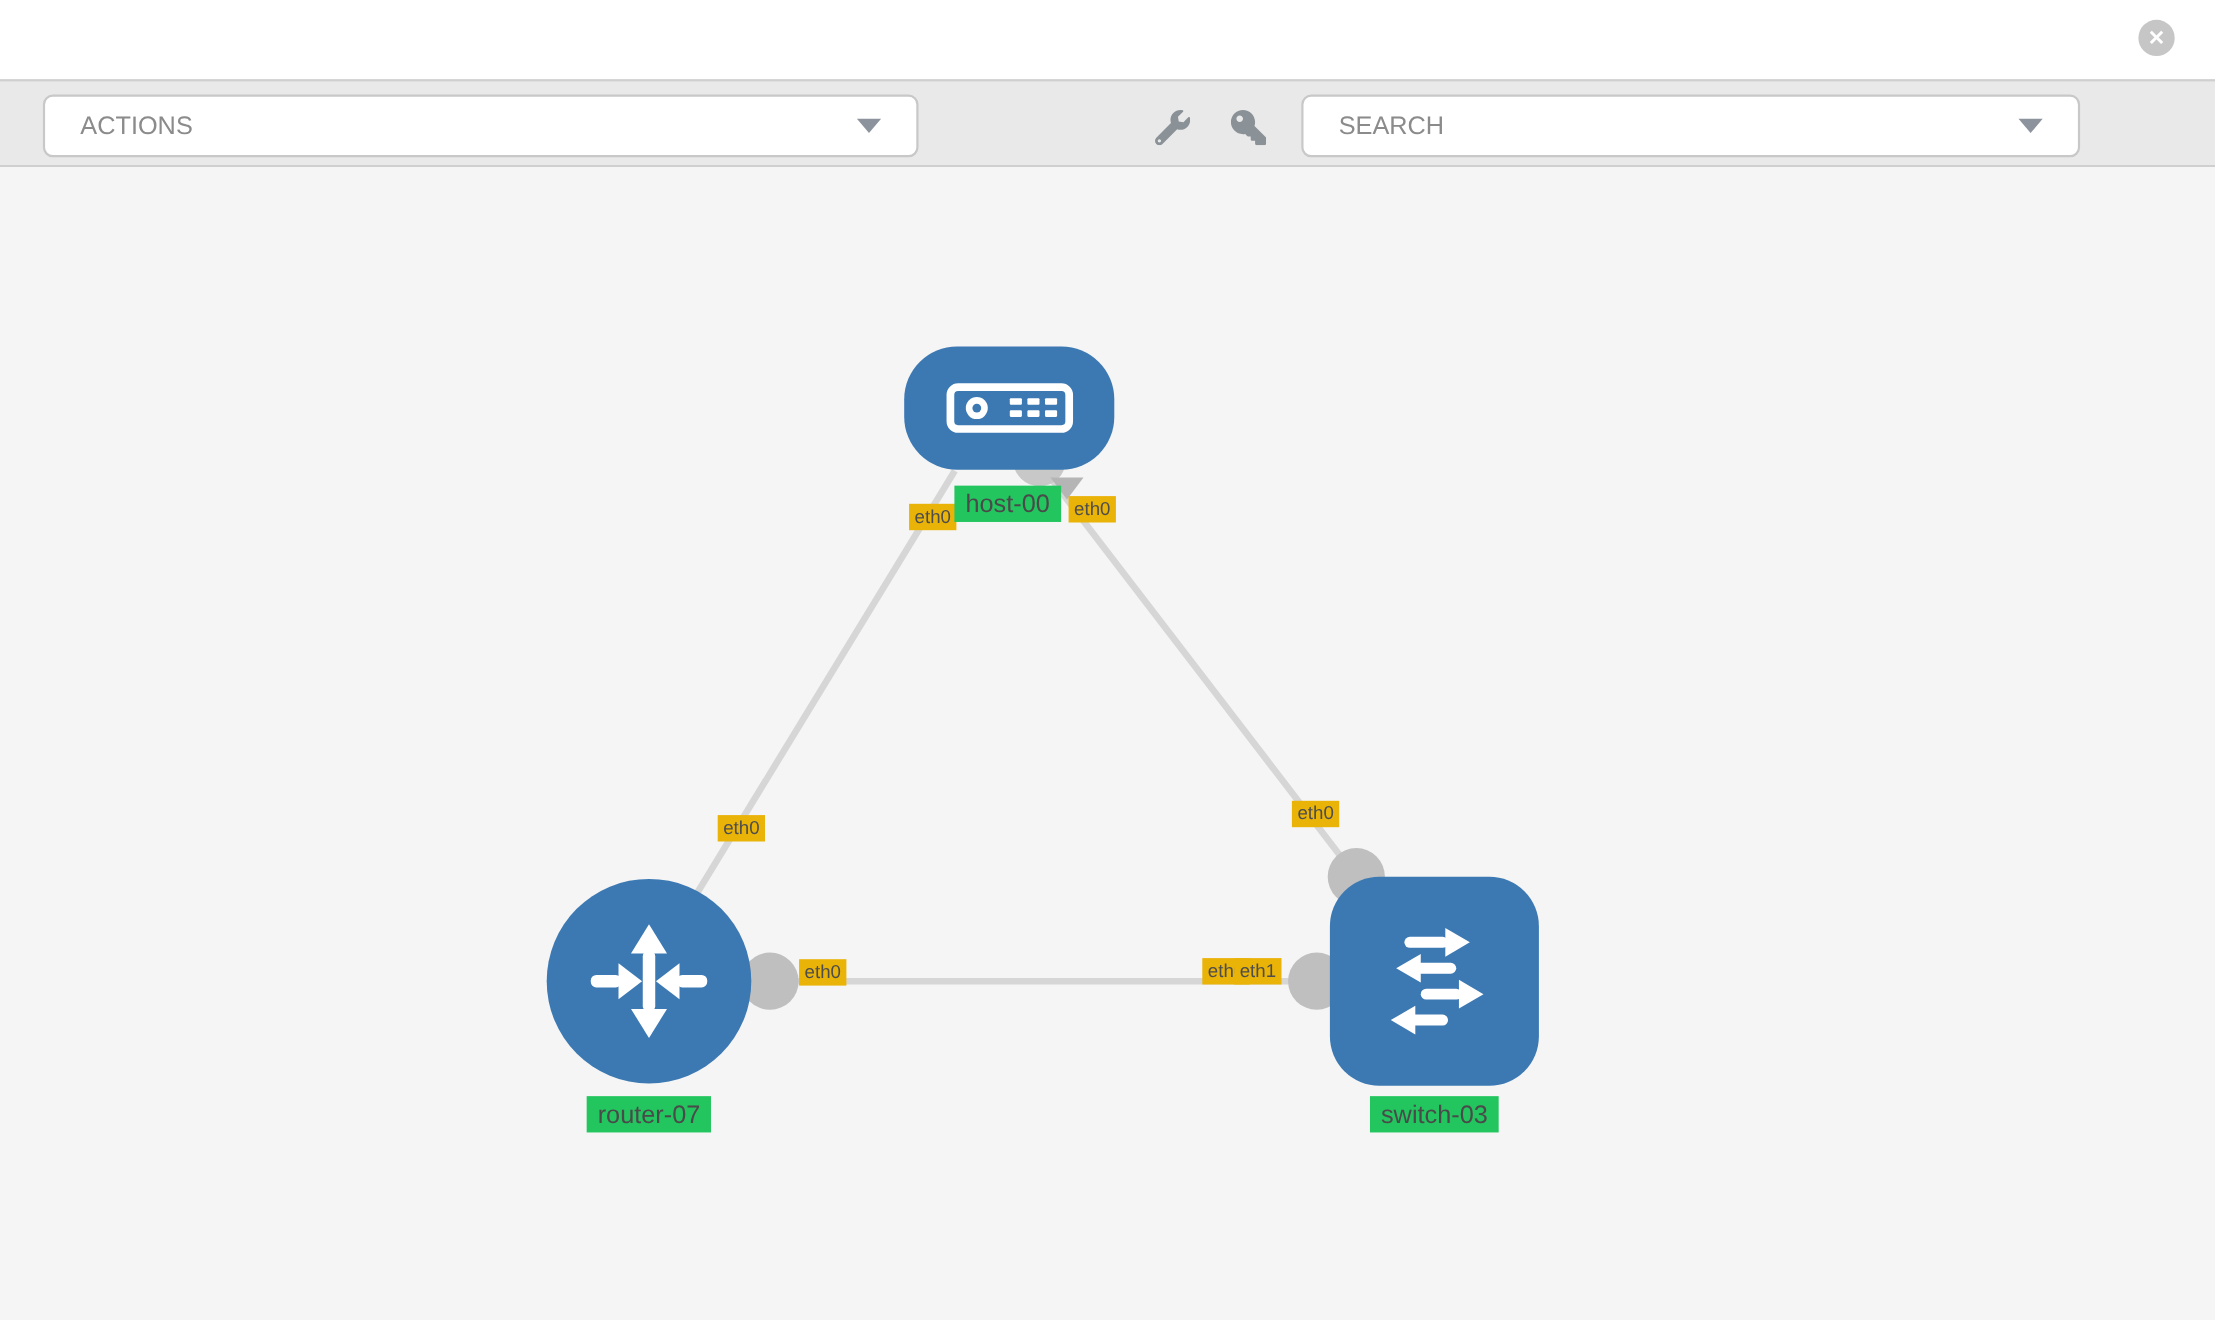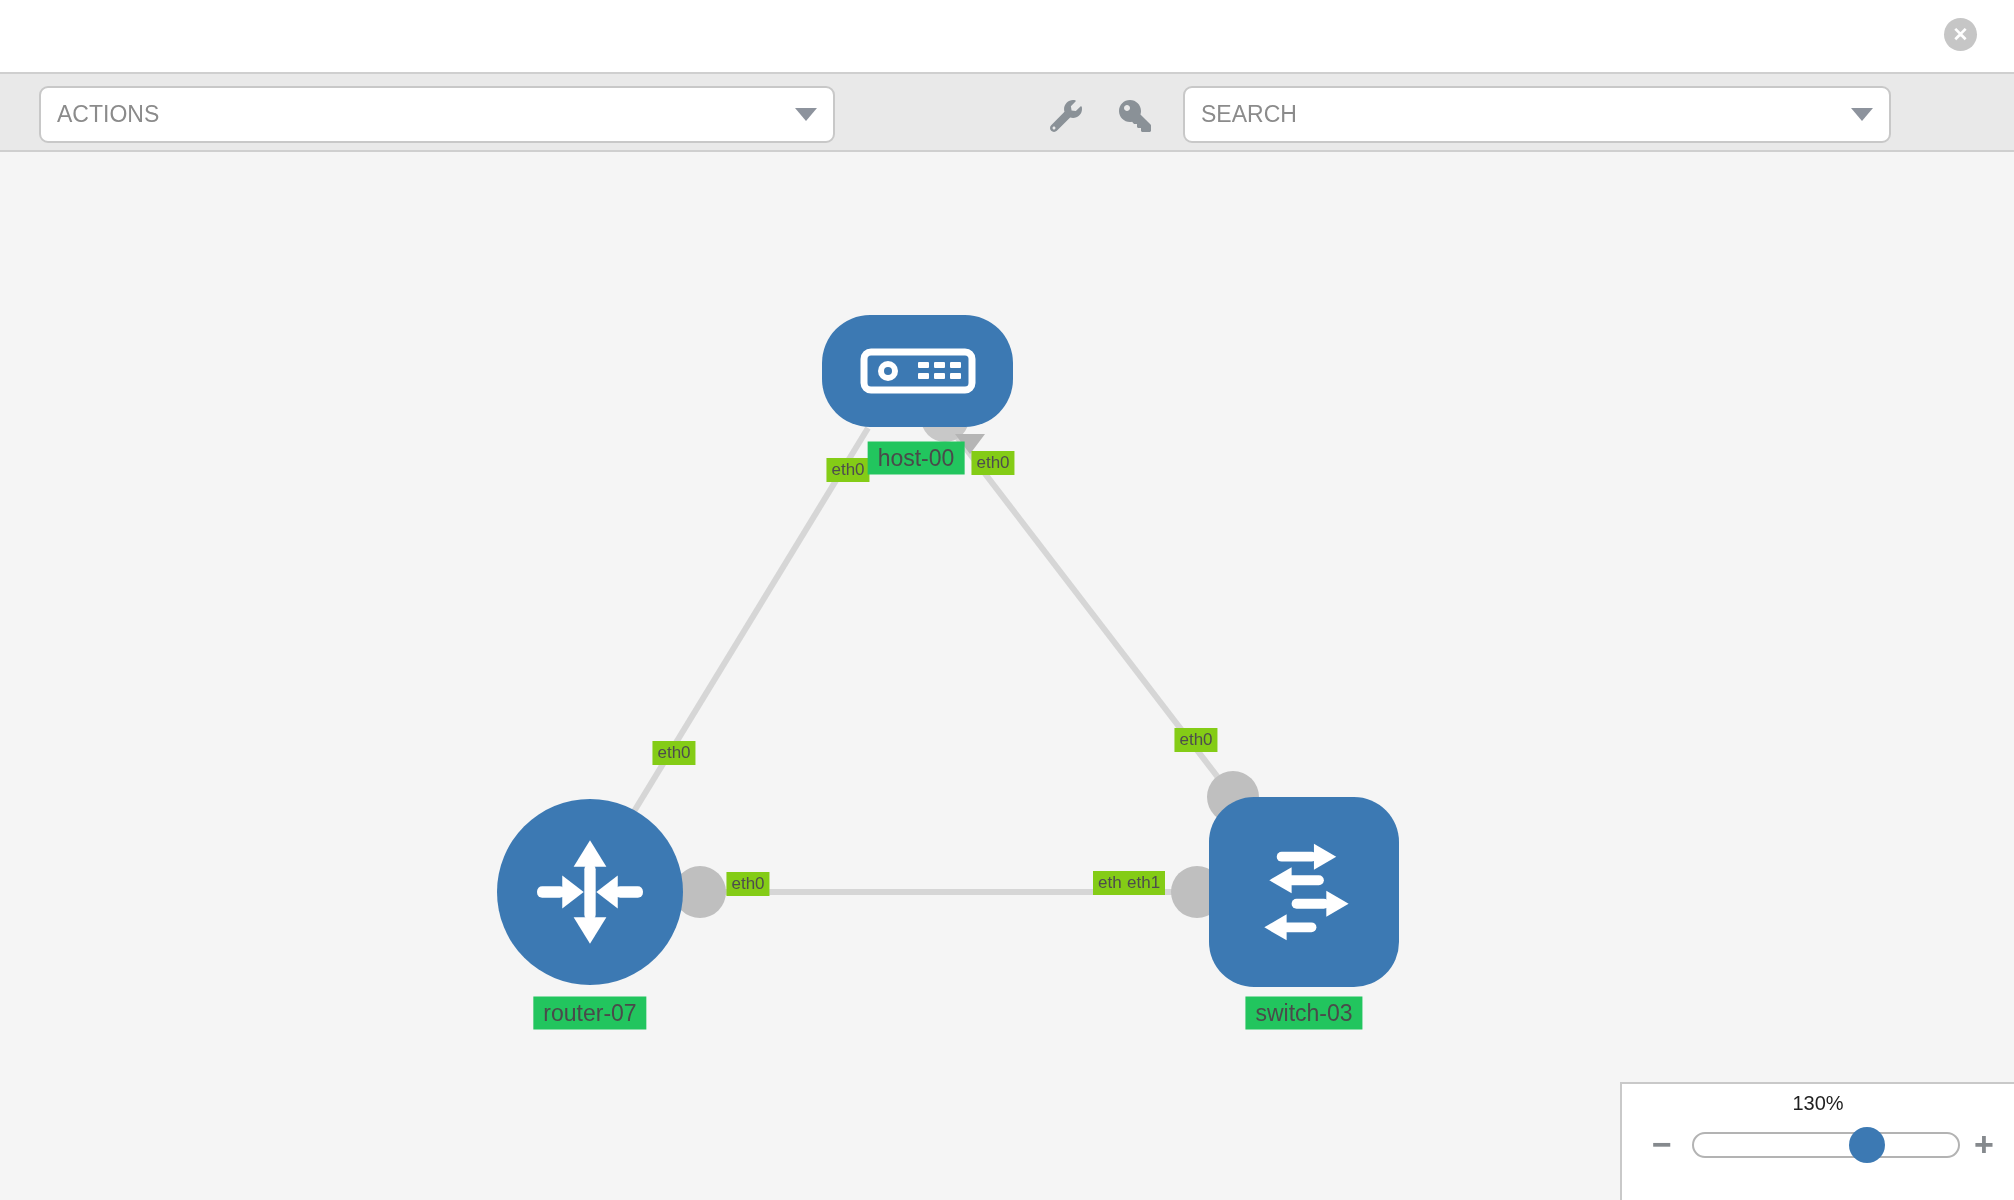--- a/index.html
+++ b/index.html
@@ -12,21 +12,21 @@
   .page-title { position:absolute; left:39px; top:20px; font-size:24px; font-weight:700; color:#575757; letter-spacing:.2px; }
   .close-btn { position:absolute; right:37px; top:18px; width:33px; height:33px; border-radius:50%;
                background:#c6c6c6; color:#ffffff; font-size:19px; font-weight:700;
                display:flex; align-items:center; justify-content:center; cursor:pointer; }
 
   
   .toolbar { position:absolute; top:72px; left:0; width:100%; height:80px; background:#e9e9e9;
              border-top:2px solid #cfcfcf; border-bottom:2px solid #cfcfcf; }
   .select-box { position:absolute; top:12px; height:57px; background:#ffffff;
                 border:2px solid #c8c8c8; border-radius:9px; display:flex; align-items:center;
-                padding:0 16px; color:#8b8b8b; font-size:23px; cursor:pointer; }
+                padding:0 32px; color:#8b8b8b; font-size:23px; cursor:pointer; }
   .select-actions { left:39px; width:796px; }
   .select-search { left:1183px; width:708px; }
   .caret { margin-left:auto; width:0; height:0; border-left:11px solid transparent;
            border-right:11px solid transparent; border-top:13px solid #8d939d; }
   .tool-icon { position:absolute; top:24px; width:36px; height:36px; display:flex;
                align-items:center; justify-content:center; cursor:pointer; }
   .tool-icon svg { width:32px; height:32px; fill:#8a9197; }
   .icon-wrench { left:1048px; }
   .icon-key { left:1117px; }
 
@@ -34,21 +34,21 @@
   .canvas { position:absolute; top:152px; left:0; width:2014px; height:1048px; background:#f5f5f5; }
   .links-layer { position:absolute; top:0; left:0; z-index:1; }
 
   .node { position:absolute; background:#3c79b3; display:flex; align-items:center; justify-content:center; z-index:2; cursor:pointer; }
   .node-host { left:822px; top:163px; width:191px; height:112px; border-radius:48px; }
   .node-router { left:497px; top:647px; width:186px; height:186px; border-radius:50%; }
   .node-switch { left:1209px; top:645px; width:190px; height:190px; border-radius:45px; }
 
   .node-label { position:absolute; background:#22c55e; color:#4a4a4a; font-size:23px;
                 padding:3px 10px; white-space:nowrap; transform:translate(-50%,-50%); z-index:4; }
-  .if-label { position:absolute; background:#84cc16; color:#4d4d4d; font-size:17px;
+  .if-label { position:absolute; background:#eab308; color:#4d4d4d; font-size:17px;
               padding:2px 5px; white-space:nowrap; z-index:3;text-align:center; }
   .if-center { transform:translate(-50%,-50%); }
   .if-front { z-index:4; }
 
   
   .zoom-panel { position:absolute; left:1620px; top:930px; width:394px; height:118px;
                 background:#ffffff; border-top:2px solid #c9c9c9; border-left:2px solid #c9c9c9; z-index:5; }
   .zoom-level { position:absolute; top:8px; left:0; width:100%; text-align:center;
                 font-size:20px; color:#1f1f1f; }
   .zoom-btn { position:absolute; top:40px; font-size:34px; font-weight:700; color:#85898d;
@@ -157,23 +157,15 @@
     <div class="node-label" style="left:1304px; top:861px;">switch-03</div>
 
     <div class="if-label if-center" style="left:848px; top:318px;">eth0</div>
     <div class="if-label if-center" style="left:993px; top:311px;">eth0</div>
     <div class="if-label if-center" style="left:674px; top:601px;">eth0</div>
     <div class="if-label if-center" style="left:1196px; top:588px;">eth0</div>
     <div class="if-label if-center" style="left:748px; top:732px;">eth0</div>
     <div class="if-label" style="left:1093px; top:719px;">eth0</div>
     <div class="if-label if-front" style="left:1122px; top:719px;">eth1</div>
 
-    <div class="zoom-panel">
-      <div class="zoom-level">130%</div>
-      <div class="zoom-btn zoom-out">−</div>
-      <div class="zoom-track">
-        <div class="zoom-handle"></div>
-      </div>
-      <div class="zoom-btn zoom-in">+</div>
-    </div>
 
   </div>
 </div>
 
 </body></html>

